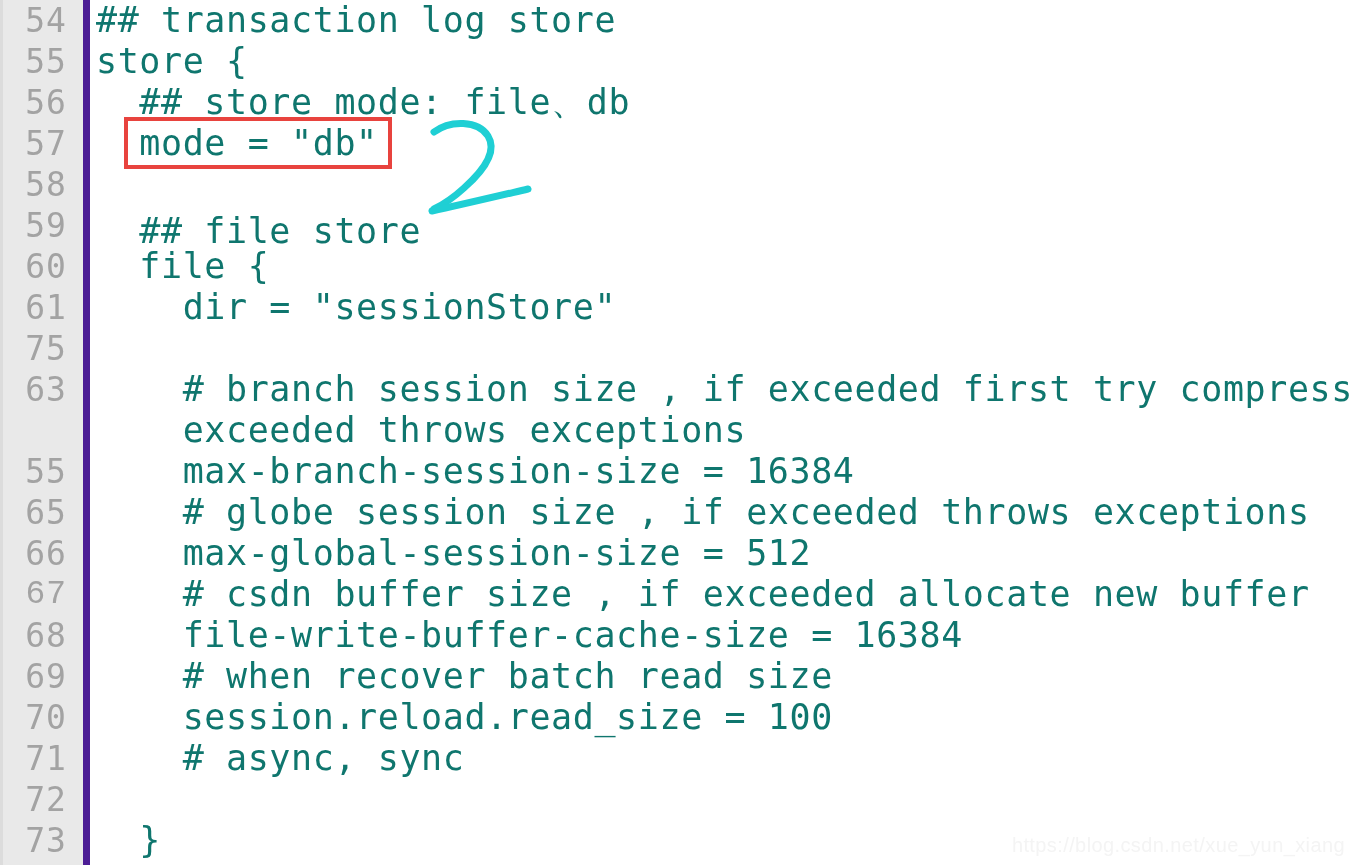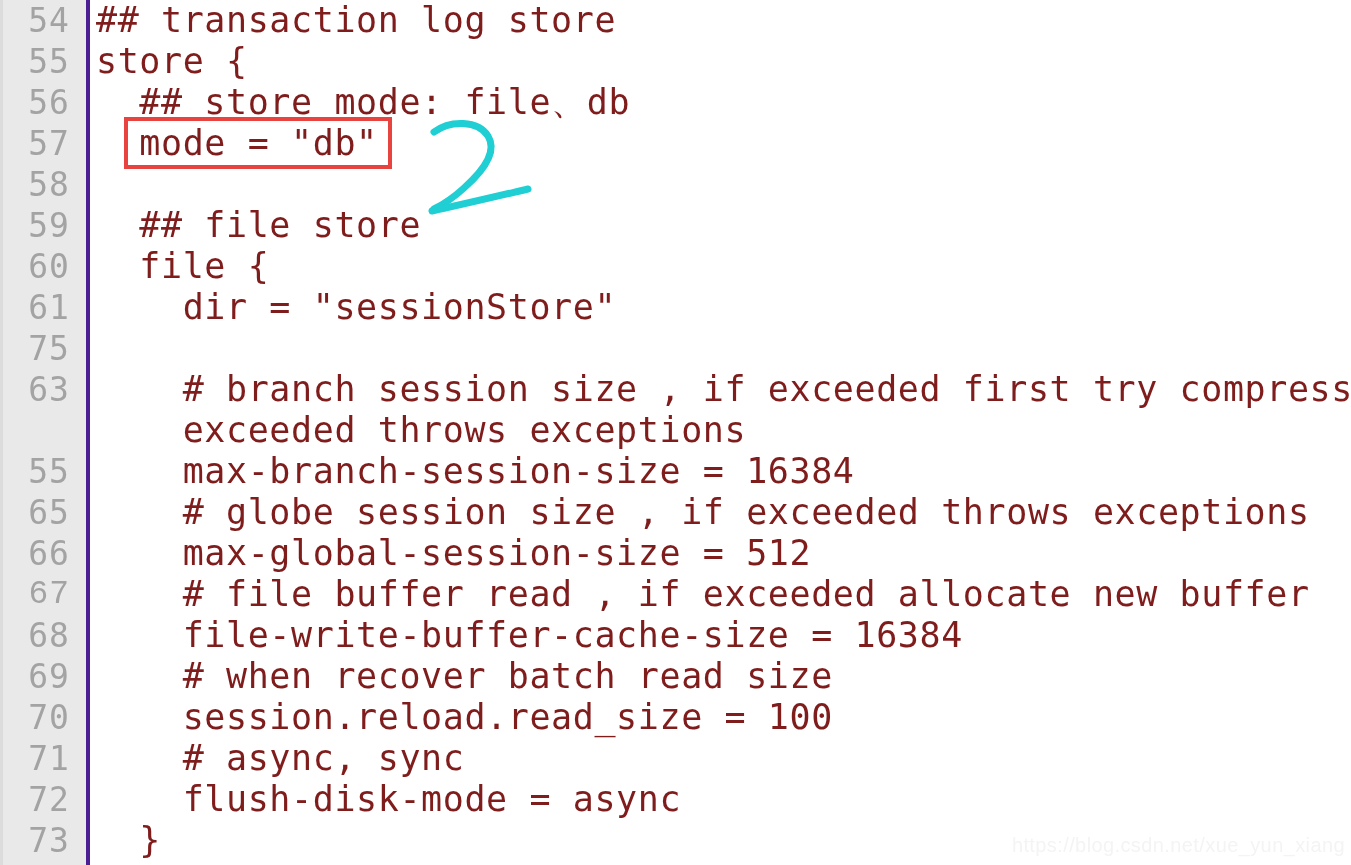--- a/index.html
+++ b/index.html
@@ -18,21 +18,21 @@
 
   
   #gutter {
     position: absolute;
     left: 0;
     top: 0;
     width: 90px;
     height: 865px;
     background: #e9e9e9;
     box-sizing: border-box;
-    border-right: 4px solid #4c1d95;
+    border-right: 7px solid #4c1d95;
   }
   #gutter::before {
     content: "";
     position: absolute;
     left: 0; top: 0; bottom: 0;
     width: 3px;
     background: #dcdcdc;
   }
   .gutter-num {
     position: absolute;
@@ -57,21 +57,21 @@
     overflow: hidden;
     background: #ffffff;
   }
   .code-line {
     position: absolute;
     left: 4px;
     white-space: pre;
     font-family: "DejaVu Sans Mono", "Liberation Mono", monospace;
     font-size: 35px;
     line-height: 41px;
-    color: #7f1d1d;
+    color: #0f766e;
     letter-spacing: 0.6px;
   }
 
   
   #redbox {
     position: absolute;
     left: 124px;
     top: 117px;
     width: 268px;
     height: 52px;
@@ -130,35 +130,34 @@
       <div class="gutter-num" style="top: 779px;">72</div>
       <div class="gutter-num" style="top: 820px;">73</div>
     </div>
 
   <div id="code">
       <div class="code-line" style="top: 0px;">## transaction log store</div>
       <div class="code-line" style="top: 82px;">  ## store mode: file、db</div>
       <div class="code-line" style="top: 41px;">store {</div>
       <div class="code-line" style="top: 123px;">  mode = "db"</div>
       <div class="code-line" style="top: 164px;"></div>
-      <div class="code-line" style="top: 205px;">  ## file store</div>
+      <div class="code-line" style="top: 211px;">  ## file store</div>
       <div class="code-line" style="top: 246px;">  file {</div>
       <div class="code-line" style="top: 287px;">    dir = "sessionStore"</div>
       <div class="code-line" style="top: 328px;"></div>
       <div class="code-line" style="top: 369px;">    # branch session size , if exceeded first try compress</div>
       <div class="code-line" style="top: 410px;">    exceeded throws exceptions</div>
       <div class="code-line" style="top: 451px;">    max-branch-session-size = 16384</div>
       <div class="code-line" style="top: 492px;">    # globe session size , if exceeded throws exceptions</div>
       <div class="code-line" style="top: 533px;">    max-global-session-size = 512</div>
-      <div class="code-line" style="top: 574px;">    # file buffer read , if exceeded allocate new buffer</div>
+      <div class="code-line" style="top: 574px;">    # csdn buffer size , if exceeded allocate new buffer</div>
       <div class="code-line" style="top: 615px;">    file-write-buffer-cache-size = 16384</div>
       <div class="code-line" style="top: 656px;">    # when recover batch read size</div>
       <div class="code-line" style="top: 697px;">    session.reload.read_size = 100</div>
       <div class="code-line" style="top: 738px;">    # async, sync</div>
-      <div class="code-line" style="top: 779px;">    flush-disk-mode = async</div>
       <div class="code-line" style="top: 820px;">  }</div>
     </div>
 
   <div id="redbox"></div>
 
   <div id="cyan-mark">
     <svg width="130" height="115" viewBox="0 0 130 115" fill="none" xmlns="http://www.w3.org/2000/svg">
       <path d="M14 22 C30 10, 58 10, 68 26 C78 42, 62 62, 44 78 C32 89, 20 96, 14 99" stroke="#1fcfd4" stroke-width="7" stroke-linecap="round" stroke-linejoin="round" fill="none"></path>
       <path d="M12 101 C40 95, 78 86, 108 79" stroke="#1fcfd4" stroke-width="7" stroke-linecap="round" stroke-linejoin="round" fill="none"></path>
     </svg>

